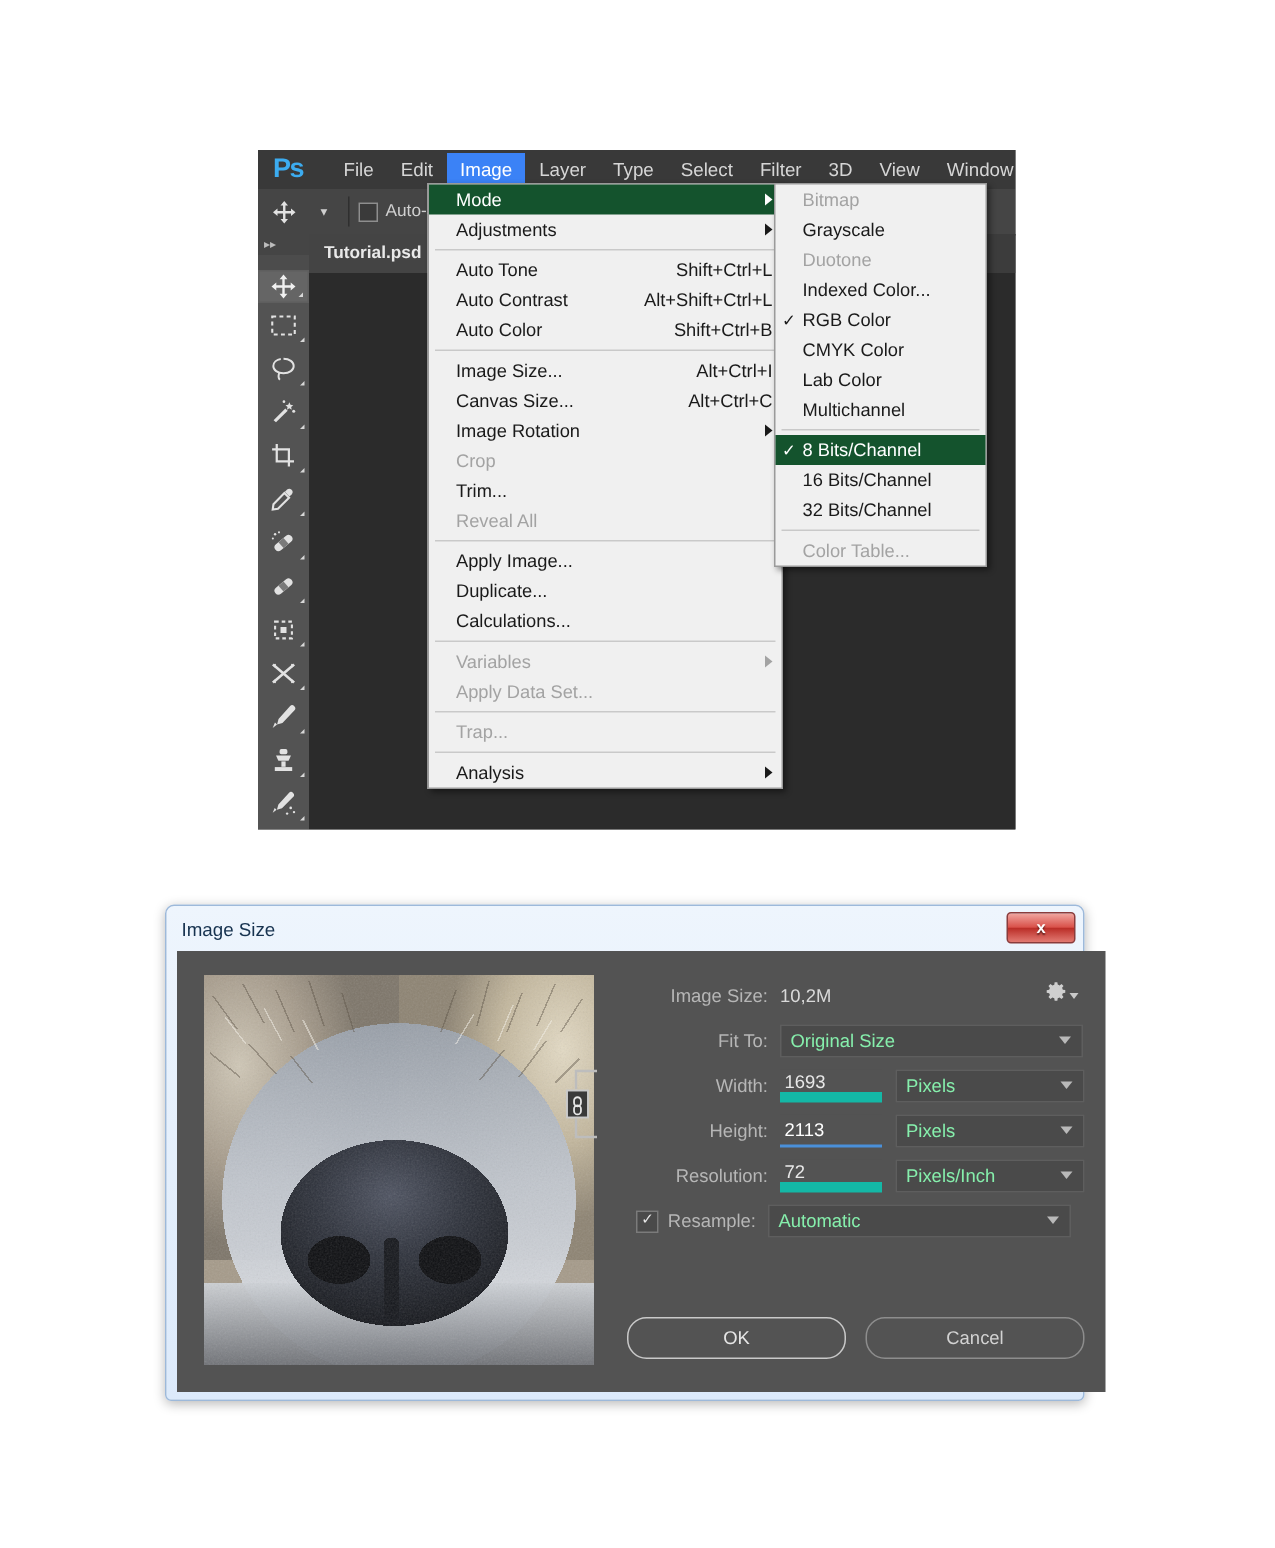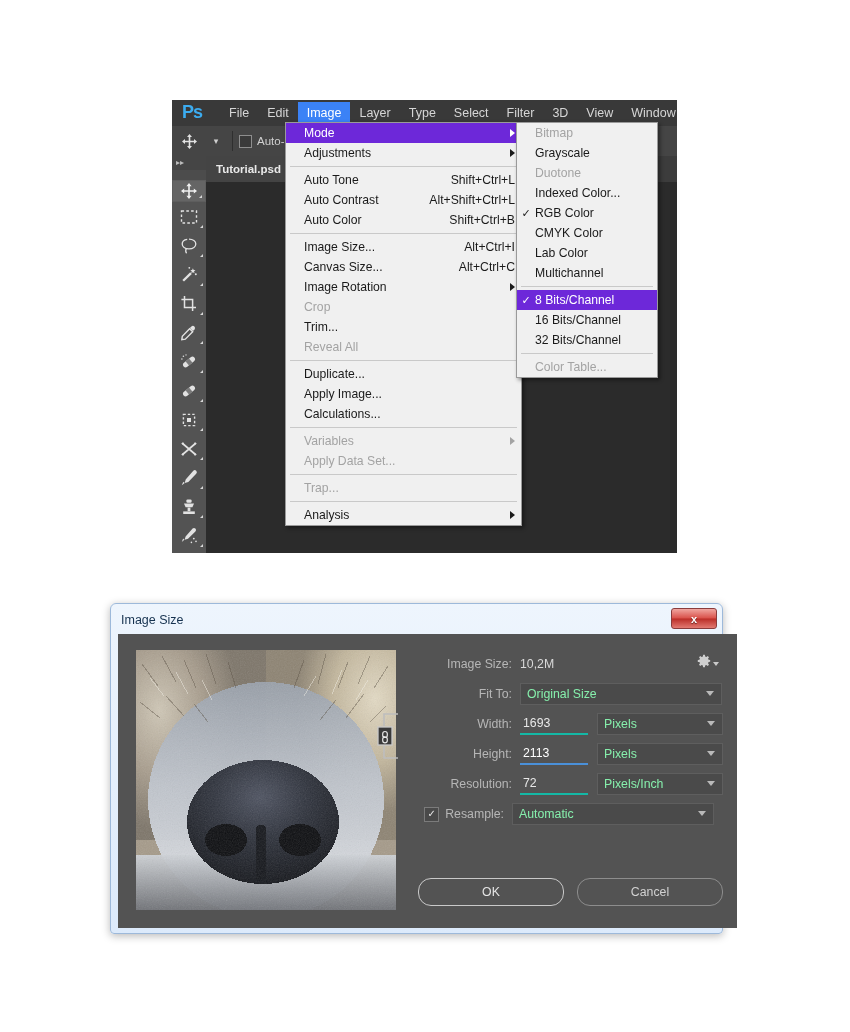--- a/index.html
+++ b/index.html
@@ -38,21 +38,21 @@
   .menu-panel{position:absolute;background:#f0f0f0;border:1px solid #9a9a9a;box-shadow:2px 2px 4px rgba(0,0,0,.45);}
   #image-menu{left:285px;top:122px;width:235px;}
   #mode-menu{left:516px;top:122px;width:140px;}
   .mi{height:20px;display:flex;align-items:center;position:relative;font-size:12.2px;color:#1a1a1a;padding:0 6px 0 0;}
   .mi .chk{width:18px;text-align:center;font-size:11px;color:#1a1a1a;flex:0 0 18px;}
   .mi .lbl{flex:1 1 auto;white-space:nowrap;}
   .mi .sc{color:#1a1a1a;font-size:12.2px;margin-left:16px;white-space:nowrap;}
   .mi .arr{width:0;height:0;border-top:4px solid transparent;border-bottom:4px solid transparent;border-left:5px solid #1a1a1a;margin-left:10px;}
   .mi.dis .lbl,.mi.dis .sc{color:#a3a3a3;}
   .mi.dis .arr{border-left-color:#a3a3a3;}
-  .mi.hl{background:#6d28d9;}
+  .mi.hl{background:#14532d;}
   .mi.hl .lbl,.mi.hl .chk{color:#ffffff;}
   .mi.hl .arr{border-left-color:#ffffff;}
   .sep{height:1px;background:#c9c9c9;margin:3px 4px;}
 
   
   #dlg{position:absolute;left:110px;top:603px;width:613px;height:331px;
        background:linear-gradient(180deg,#eef5fd 0%,#dceafb 100%);
        border:1px solid #9db9da;border-radius:6px 6px 4px 4px;
        box-shadow:0 2px 8px rgba(0,0,0,.28);box-sizing:border-box;padding:3px;}
   .dlg-title{height:26px;display:flex;align-items:center;justify-content:space-between;padding:0 2px 0 7px;}
@@ -70,21 +70,21 @@
   .row{display:flex;align-items:center;height:24px;margin-bottom:6px;position:relative;}
   .rlabel{width:94px;text-align:right;padding-right:8px;font-size:12.3px;color:#b6b6b6;flex:0 0 94px;}
   .rvalue{font-size:12.3px;color:#d9d9d9;}
   .gear{position:absolute;right:4px;top:2px;display:flex;align-items:center;}
   .gear-caret{width:0;height:0;border-left:3px solid transparent;border-right:3px solid transparent;border-top:4px solid #c9c9c9;margin-left:2px;margin-top:5px;}
   .minisel{width:17px;height:15px;background:#454545;border:1px solid #6a6a6a;display:flex;align-items:center;justify-content:center;margin-right:7px;}
   .minisel .cv{width:0;height:0;border-left:3px solid transparent;border-right:3px solid transparent;border-top:4px solid #cfcfcf;}
   .sel{height:22px;background:#4a4a4a;border:1px solid #5e5e5e;display:flex;align-items:center;
        padding:0 6px;font-size:12.3px;color:#86efac;box-sizing:border-box;position:relative;}
   .sel .cv{position:absolute;right:7px;top:7px;width:0;height:0;border-left:4px solid transparent;border-right:4px solid transparent;border-top:5px solid #b9b9b9;}
-  .num{height:22px;width:68px;background:#535353;border:none;border-bottom:2px solid #14b8a6;
+  .num{height:22px;width:68px;background:#535353;border:none;border-bottom:7px solid #14b8a6;
        font-size:12.3px;color:#e8e8e8;font-family:"Liberation Sans",sans-serif;padding:0 3px;box-sizing:border-box;outline:none;}
   .num.focus{border-bottom:2px solid #4a90d9;color:#ffffff;}
   .chain{position:absolute;left:-42px;top:-4px;width:36px;height:56px;}
   .cb{width:13px;height:13px;background:#4a4a4a;border:1px solid #7b7b7b;margin-right:6px;
       display:flex;align-items:center;justify-content:center;color:#e8e8e8;font-size:10px;line-height:10px;}
   .btnrow{position:absolute;left:300px;bottom:22px;width:305px;display:flex;gap:13px;}
   .btn{flex:1 1 0;height:26px;border:1px solid #c9c9c9;border-radius:13px;background:transparent;
        display:flex;align-items:center;justify-content:center;font-size:12.3px;color:#e6e6e6;}
   .btn.secondary{border-color:#8d8d8d;color:#d2d2d2;}
 </style>
@@ -292,25 +292,25 @@
       <span class="chk"></span>
       <span class="lbl">Trim...</span>
     </div>
     <div class="mi dis">
       <span class="chk"></span>
       <span class="lbl">Reveal All</span>
     </div>
     <div class="sep"></div>
     <div class="mi">
       <span class="chk"></span>
+      <span class="lbl">Apply Image...</span>
+    </div>
+    <div class="mi">
+      <span class="chk"></span>
       <span class="lbl">Duplicate...</span>
-    </div>
-    <div class="mi">
-      <span class="chk"></span>
-      <span class="lbl">Apply Image...</span>
     </div>
     <div class="mi">
       <span class="chk"></span>
       <span class="lbl">Calculations...</span>
     </div>
     <div class="sep"></div>
     <div class="mi dis">
       <span class="chk"></span>
       <span class="lbl">Variables</span>
       <span class="arr"></span>

